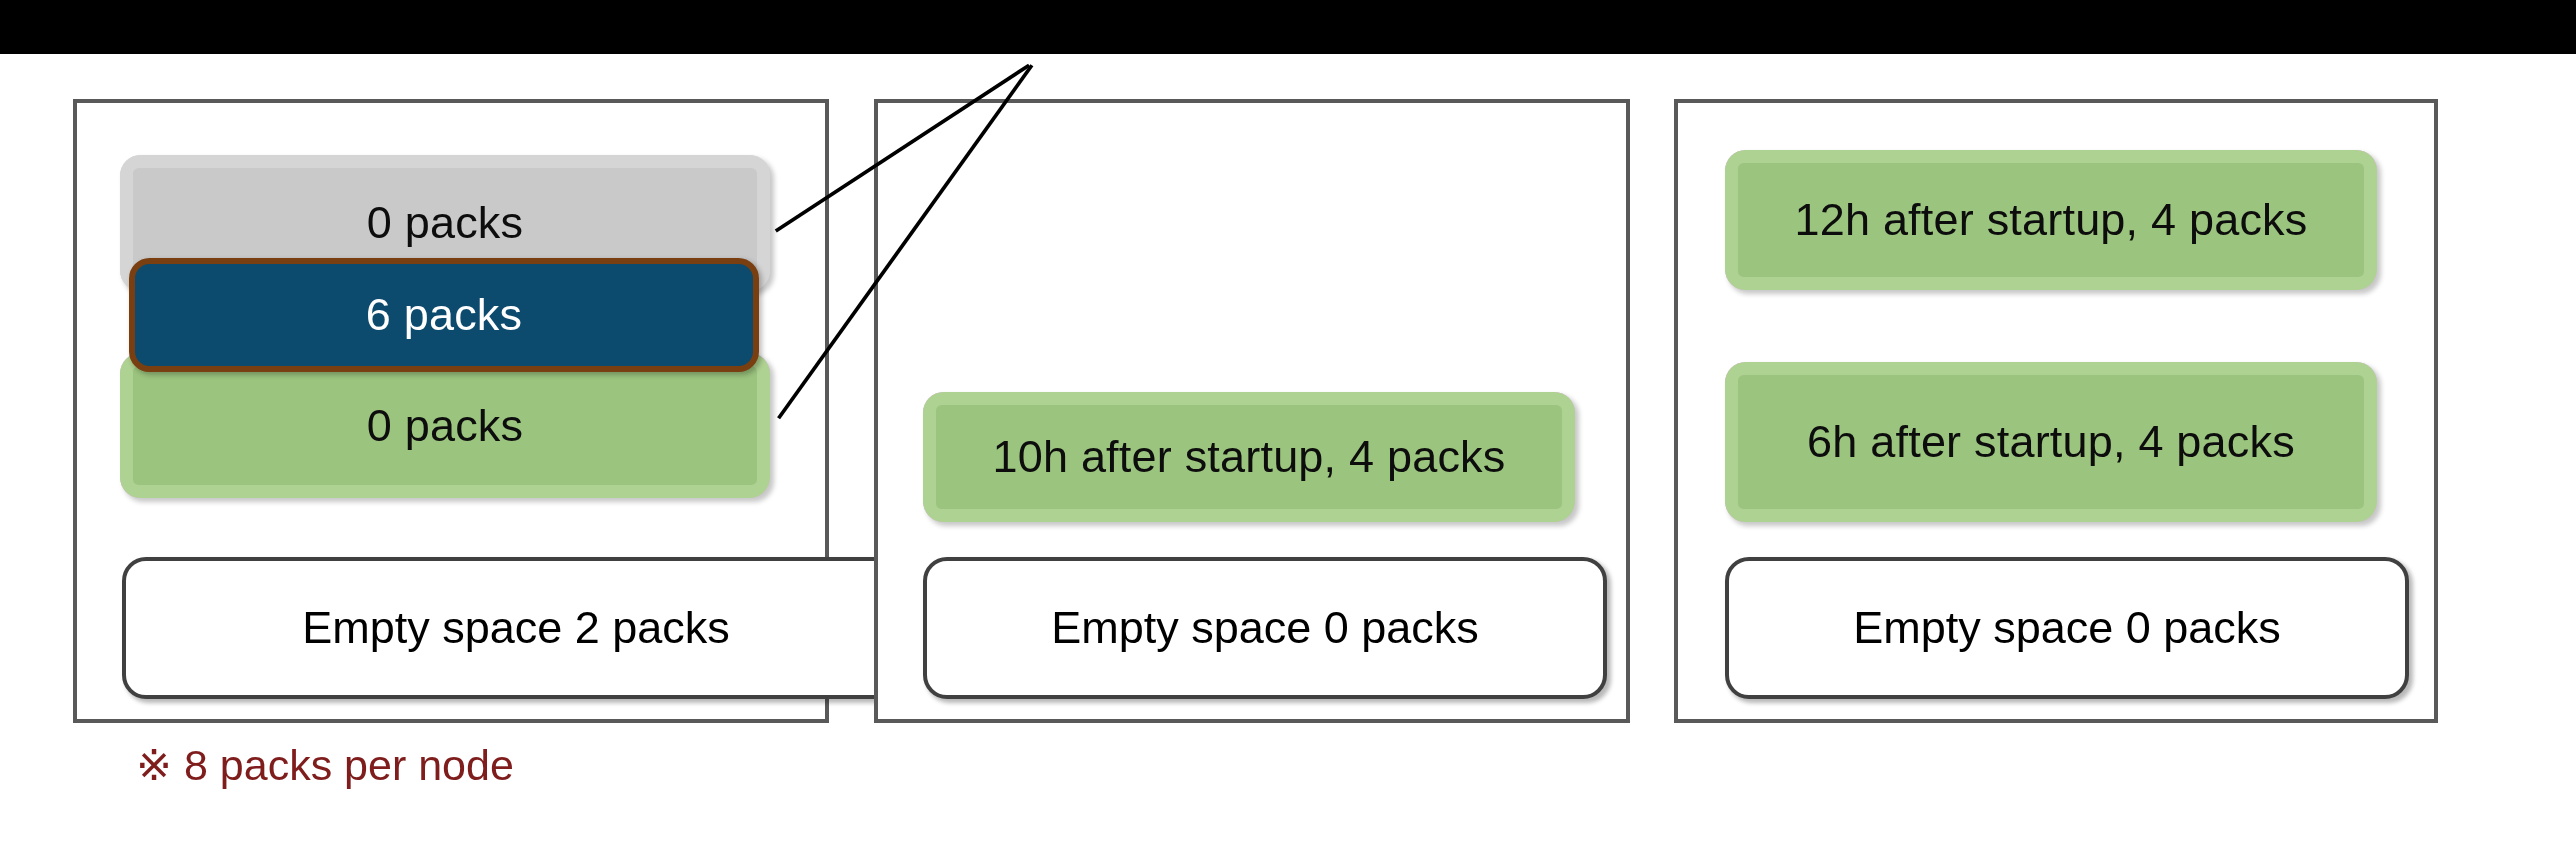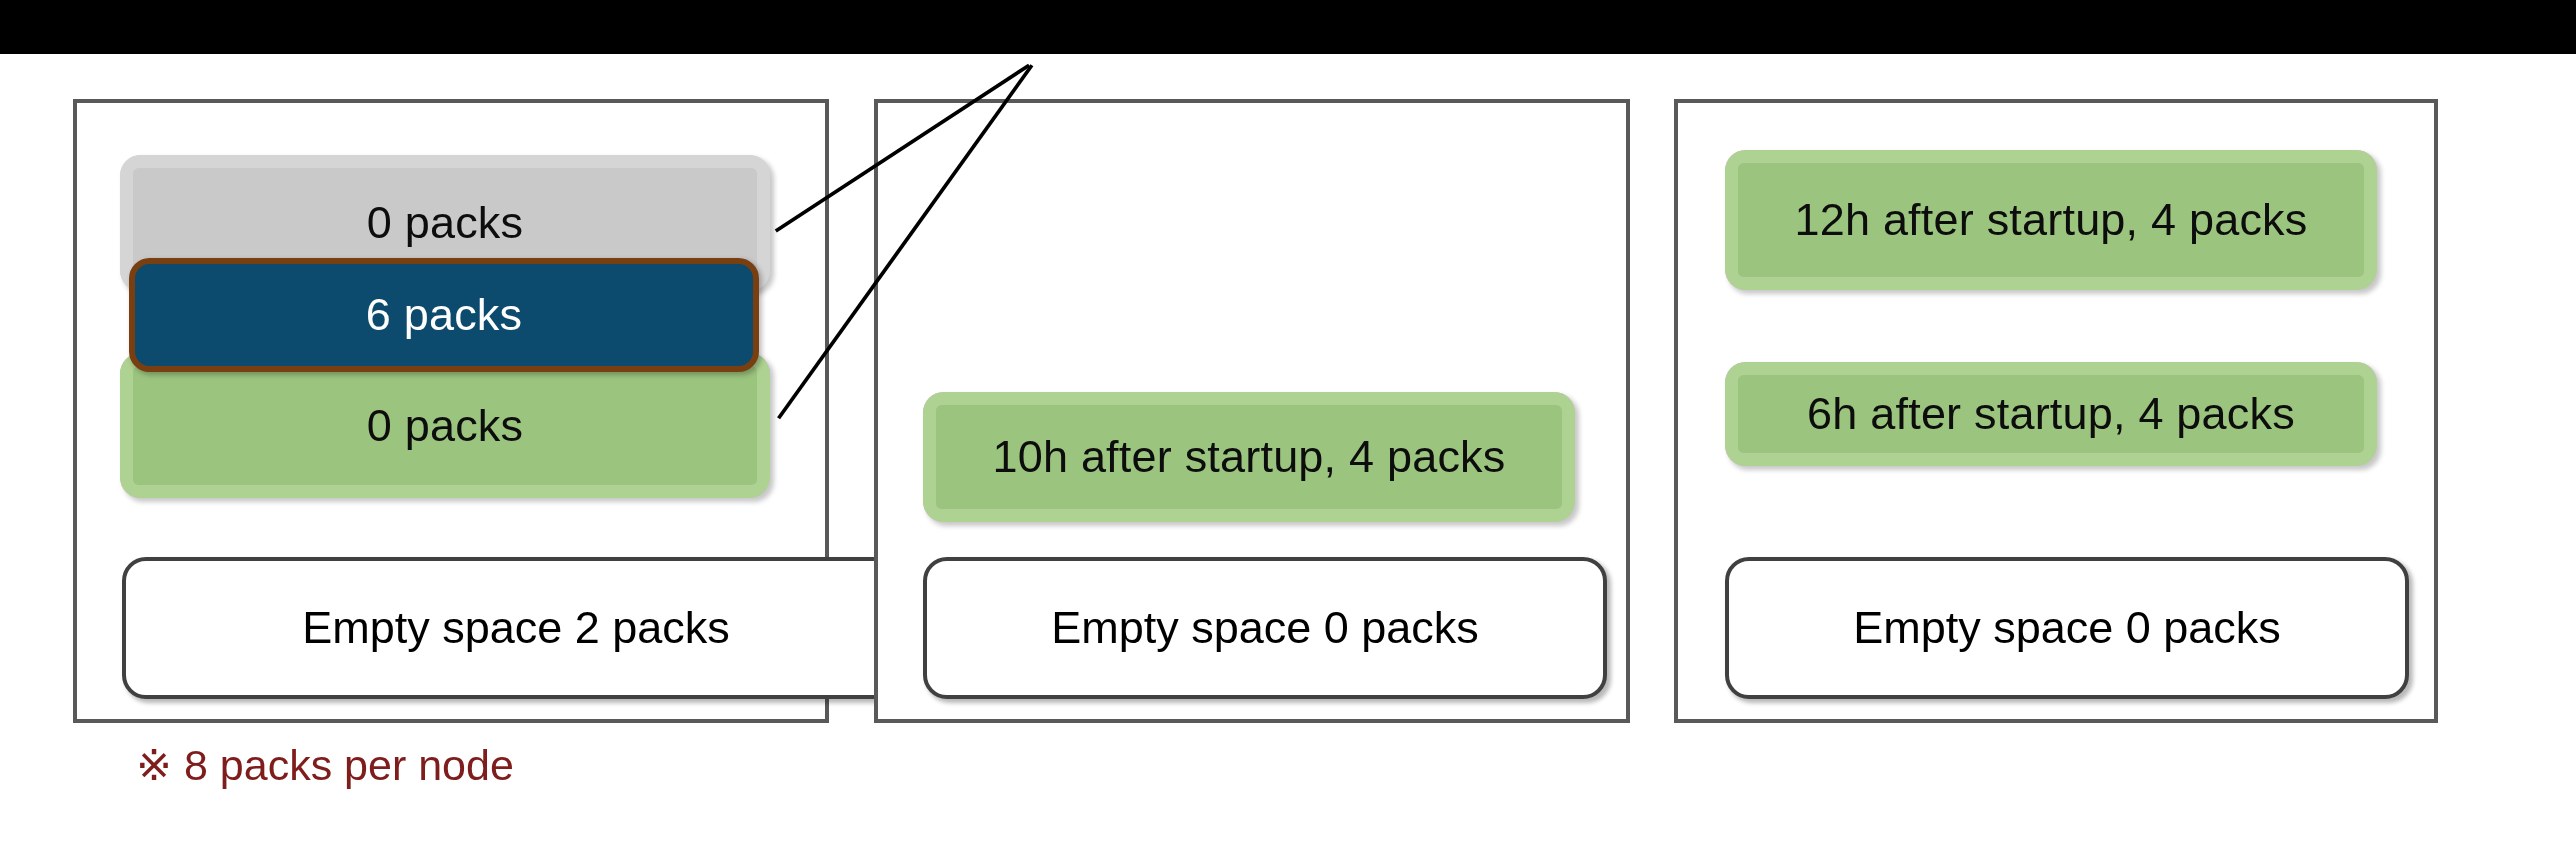--- a/index.html
+++ b/index.html
@@ -166,21 +166,21 @@
     </div>
   </div>
 
   <div class="node-panel" id="panel-3">
 
     <div class="pack-block pack-green" style="left:47px; top:47px; width:652px; height:140px;">
       <span class="inner-fill"></span>
       <span class="pack-label">12h after startup, 4 packs</span>
     </div>
 
-    <div class="pack-block pack-green" style="left:47px; top:259px; width:652px; height:104px;">
+    <div class="pack-block pack-green" style="left:47px; top:259px; width:652px; height:160px;">
       <span class="inner-fill"></span>
       <span class="pack-label">6h after startup, 4 packs</span>
     </div>
 
     <div class="empty-box" style="left:47px; top:454px; width:684px; height:142px;">
       <span>Empty space 0 packs</span>
     </div>
   </div>
 
   <svg id="leader-lines" viewBox="0 0 2766 919">

